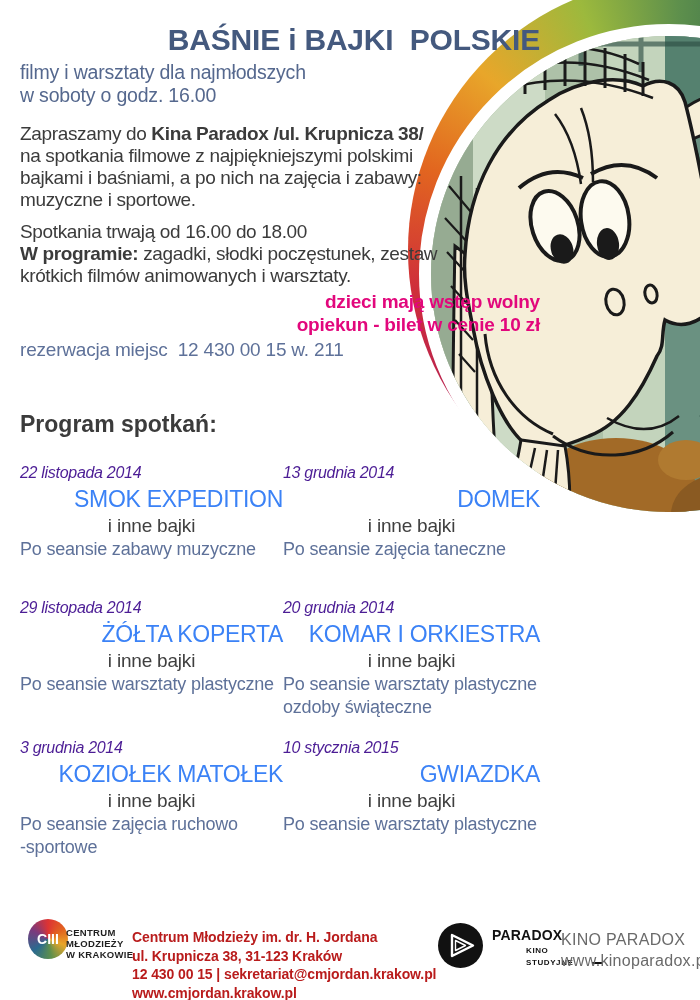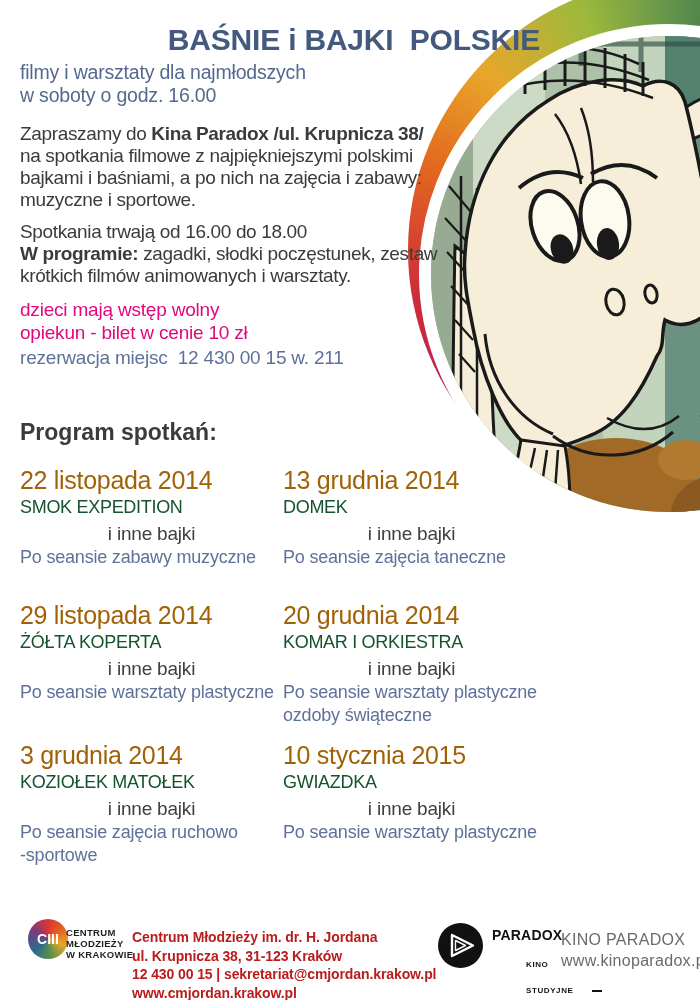--- a/index.html
+++ b/index.html
@@ -24,46 +24,46 @@
   
   .content{position:absolute; left:20px; top:23px; width:520px; z-index:2;}
   h1.title{
     margin:0; font-size:30px; line-height:33px; font-weight:bold;
     color:#44597e; letter-spacing:-0.2px; white-space:pre;text-align:right;
   }
   .subtitle{margin-top:5px; font-size:19.5px; line-height:23px; color:#55688e; letter-spacing:-0.2px;}
   .para{margin-top:16px; font-size:19px; line-height:22px; color:#3b3b3b; letter-spacing:-0.35px;}
   .para.second{margin-top:10px;}
   .para b{font-weight:bold;}
-  .pink-block{margin-top:12px; font-size:19px; line-height:22.5px; font-weight:normal; color:#e2077c; letter-spacing:-0.2px;}
+  .pink-block{margin-top:4px; font-size:19px; line-height:22.5px; font-weight:bold; color:#e2077c; letter-spacing:-0.2px;text-align:right;}
   .reservation{margin-top:3px; font-size:19px; line-height:22px; color:#5e7199; letter-spacing:-0.2px; white-space:pre;}
   h2.program-heading{margin:50px 0 0 0; font-size:23px; line-height:26px; font-weight:bold; color:#3b3b3b;}
   .events-grid{
     margin-top:22px; display:grid; width:520px;
     grid-template-columns:263px auto; grid-template-rows:135px 140px auto;
     align-items:start;
   }
-  .ev-date{font-size:25px; line-height:27px; color:#a16207; letter-spacing:-0.3px;}
-  .ev-title{font-size:18px; line-height:27px; color:#14532d; letter-spacing:-0.3px;}
+  .ev-date{font-size:16px; line-height:27px; color:#4c1d95; letter-spacing:-0.3px;font-style:italic;}
+  .ev-title{font-size:23px; line-height:27px; color:#3b82f6; letter-spacing:-0.3px;text-align:right;}
   .ev-sub{font-size:19px; line-height:25px; color:#3f3f3f; letter-spacing:-0.2px;text-align:center;}
   .ev-desc{font-size:18px; line-height:23px; color:#5e7199; letter-spacing:-0.2px;}
   
   .footer{position:absolute; left:0; top:0; width:700px; height:1000px; z-index:2; pointer-events:none;}
   .cm-logo{
     position:absolute; left:28px; top:919px; width:40px; height:40px; border-radius:50%;
     background:conic-gradient(#d33 0deg,#e2661f 60deg,#e8a62a 110deg,#5d8f4c 170deg,#2b6a8f 230deg,#7a3a7d 300deg,#d33 360deg);
     display:flex; align-items:center; justify-content:center;
   }
   .cm-logo span{color:#fff; font-weight:bold; font-size:14px; letter-spacing:0;}
   .cm-label{position:absolute; left:66px; top:927px; font-size:9.5px; line-height:11.2px; font-weight:bold; color:#1f1f1f; letter-spacing:0.3px;}
   .address{position:absolute; left:132px; top:928px; font-size:14px; line-height:18.7px; color:#b91c1c; letter-spacing:-0.1px;font-weight:bold;}
   .paradox-logo{position:absolute; left:438px; top:923px; width:45px; height:45px;}
   .px-text{position:absolute; left:492px; top:927px; width:56px; color:#111;text-align:center;}
   .px-name{font-size:14px; font-weight:bold; letter-spacing:0.2px; line-height:16px;}
-  .px-row{display:flex; align-items:center; gap:19px; font-size:8px; font-weight:bold; letter-spacing:0.6px; margin-top:17px;padding-left:34px;}
+  .px-row{display:flex; align-items:center; gap:19px; font-size:8px; font-weight:bold; letter-spacing:0.6px; margin-top:3px;padding-left:34px;}
   .px-row .rule{flex:1; height:2px; background:#111;}
   .px-row .rule.short{flex:0 0 10px;}
   .kino-text{position:absolute; left:561px; top:929px; font-size:16px; line-height:21px; color:#6a6a6a; letter-spacing:0.3px;}
 </style>
 </head>
 <body>
 
 <div class="page">
 
   <div class="hero">

